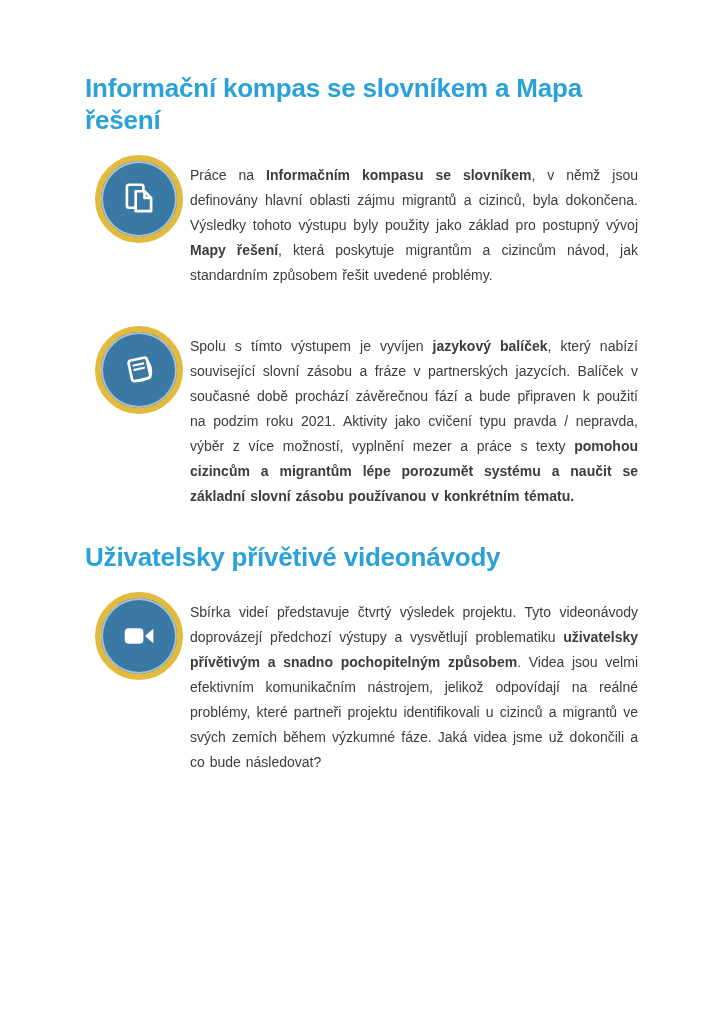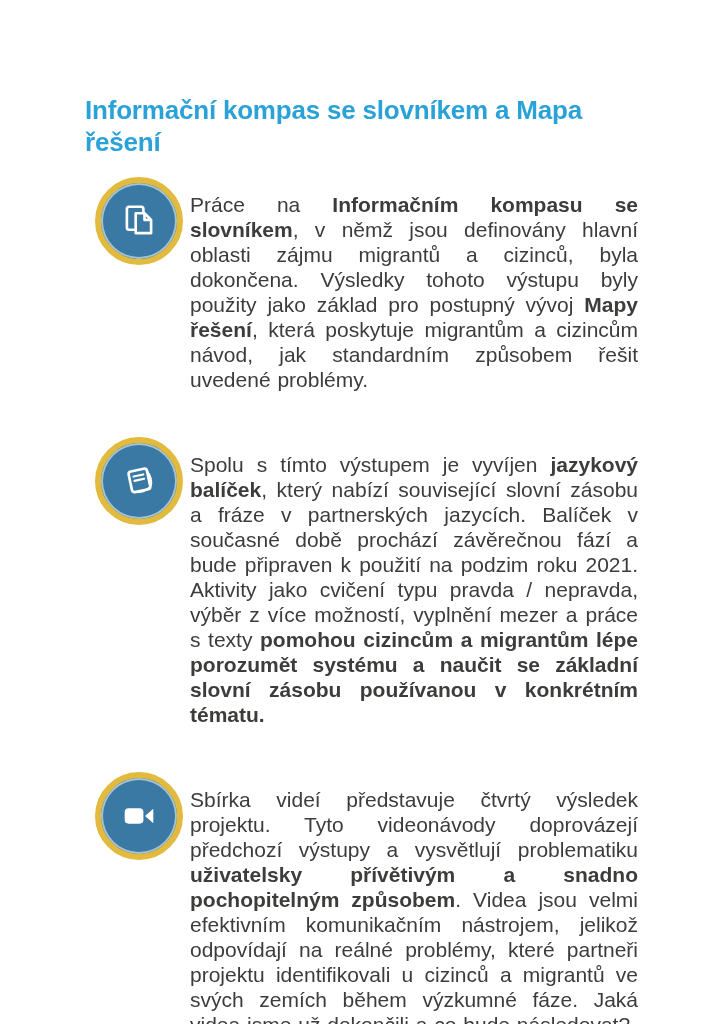--- a/index.html
+++ b/index.html
@@ -8,21 +8,21 @@
     padding: 0;
     background: #ffffff;
   }
   .page {
     position: relative;
     width: 724px;
     height: 1024px;
     background: #ffffff;
     font-family: "Liberation Sans", sans-serif;
     box-sizing: border-box;
-    padding-top: 94px;
+    padding-top: 72px;
     overflow: hidden;
   }
   .section {
     margin-bottom: 18px;
   }
   .section-heading {
     margin: 0 86px 0 85px;
     font-size: 26px;
     line-height: 32px;
     font-weight: 700;
@@ -48,21 +48,21 @@
     justify-content: center;
   }
   .icon-circle svg {
     width: 44px;
     height: 44px;
     display: block;
   }
   .section-text {
     flex: 1 1 auto;
     margin-left: 7px;
-    font-size: 21px;
+    font-size: 14px;
     line-height: 25px;
     color: #3c3c3b;
     text-align: justify;
     text-align-last: left;
     word-spacing: 1px;
   }
   .section-text b { font-weight: 700; }
 </style>
 </head>
 <body>
@@ -97,20 +97,21 @@
               <path d="M14 29 q7 2 14 -1" fill="none" stroke="#ffffff" stroke-width="2"></path>
             </g>
           </svg>
         </span>
       </div>
       <p class="section-text"><span>Spolu s tímto výstupem je vyvíjen </span><b>jazykový balíček</b><span>, který nabízí související slovní zásobu a fráze v partnerských jazycích. Balíček v současné době prochází závěrečnou fází a bude připraven k použití na podzim roku 2021. Aktivity jako cvičení typu pravda / nepravda, výběr z více možností, vyplnění mezer a práce s texty </span><b>pomohou cizincům a migrantům lépe porozumět systému a naučit se základní slovní zásobu používanou v konkrétním tématu.</b></p>
     </div>
   </section>
 
   <section class="section">
+    <h2 class="section-heading">Uživatelsky přívětivé videonávody</h2>
     <div class="section-body">
       <div class="icon-circle">
         <span>
           <svg viewBox="0 0 40 40" aria-hidden="true">
             <rect x="7" y="13" width="17" height="14" rx="3.5" fill="#ffffff"></rect>
             <polygon points="25.5,20 33,13.5 33,26.5" fill="#ffffff"></polygon>
           </svg>
         </span>
       </div>
       <p class="section-text"><span>Sbírka videí představuje čtvrtý výsledek projektu. Tyto videonávody doprovázejí předchozí výstupy a vysvětlují problematiku </span><b>uživatelsky přívětivým a snadno pochopitelným způsobem</b><span>. Videa jsou velmi efektivním komunikačním nástrojem, jelikož odpovídají na reálné problémy, které partneři projektu identifikovali u cizinců a migrantů ve svých zemích během výzkumné fáze. Jaká videa jsme už dokončili a co bude následovat?</span></p>

